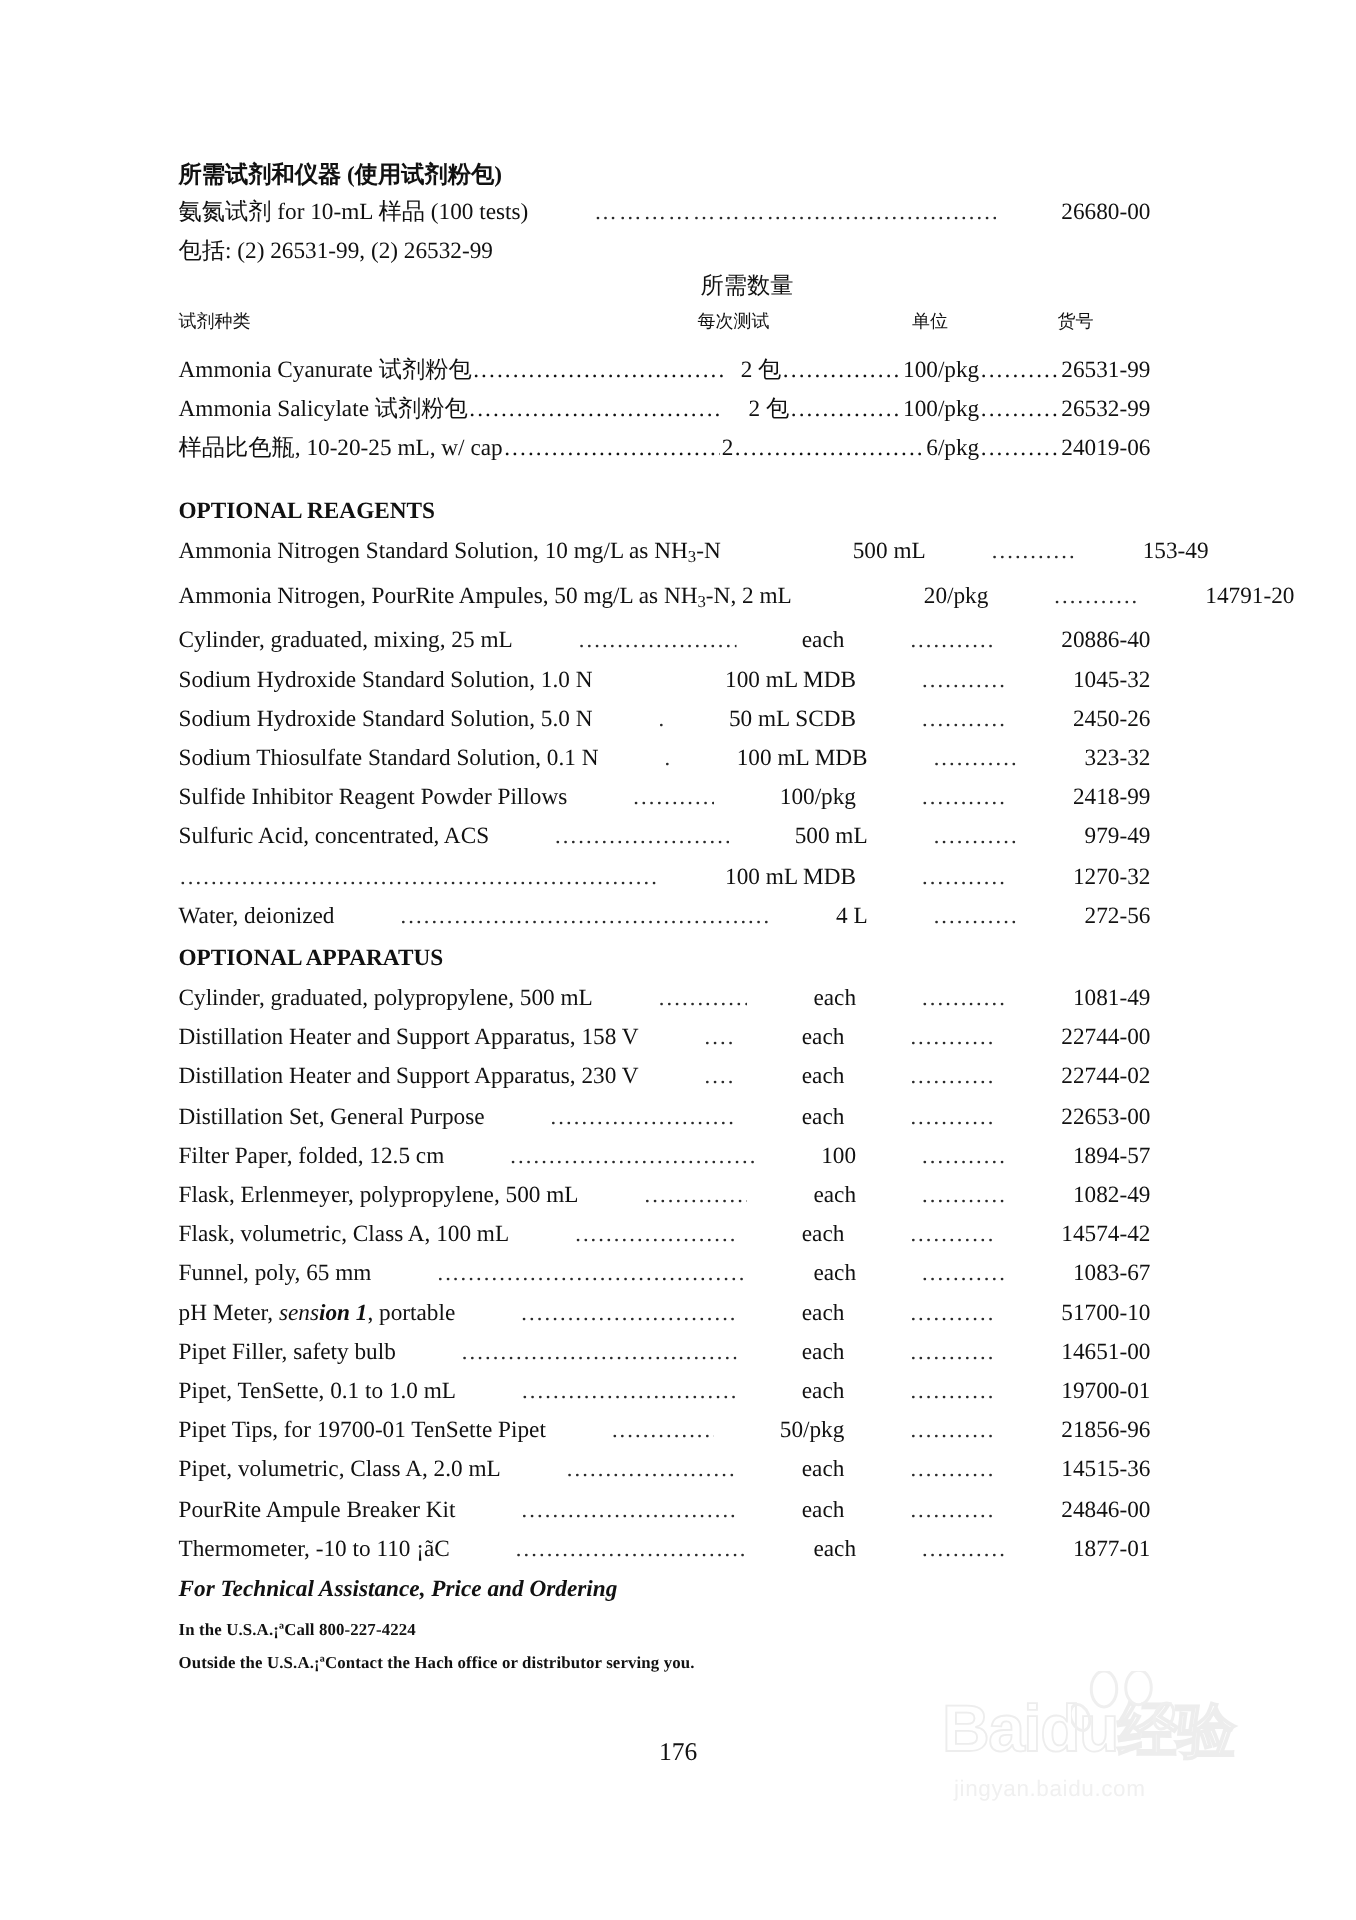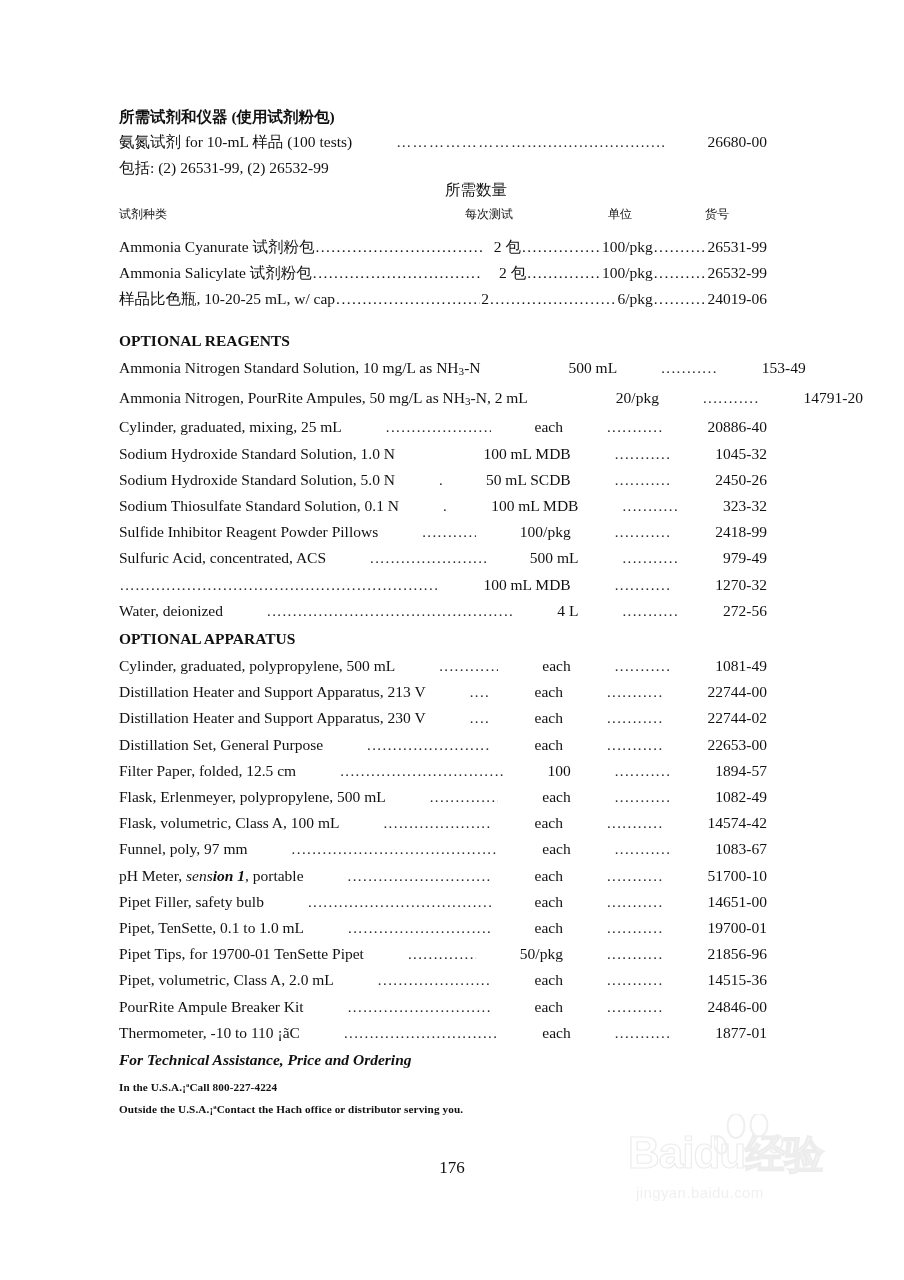--- a/index.html
+++ b/index.html
@@ -65,21 +65,21 @@
   }
 
   
   .qty-head {
     position: relative;
     height: 26px;
     font-size: 15.5px;
   }
   .qty-head .centered {
     position: absolute;
-    left: 326px;
+    left: 348px;
     top: 0;
   }
   .col-head-row {
     position: relative;
     height: 28px;
     font-size: 12px;
   }
   .col-head-row .c-kind  { position: absolute; left: 0px;   top: 0; }
   .col-head-row .c-per   { position: absolute; left: 346px; top: 0; }
   .col-head-row .c-unit  { position: absolute; left: 489px; top: 0; }
@@ -313,21 +313,21 @@
     <div class="sec-head tight">OPTIONAL APPARATUS</div>
     <div class="list" id="apparatus-rows">
         <div class="lrow">
           <span class="lbl">Cylinder, graduated, polypropylene, 500 mL</span>
           <span class="dots">........................................................................................................................</span>
           <span class="lbl">each</span>
           <span class="dots" style="flex:0 0 auto">...........</span>
           <span class="val">1081-49</span>
         </div>
         <div class="lrow">
-          <span class="lbl">Distillation Heater and Support Apparatus, 213 V</span>
+          <span class="lbl">Distillation Heater and Support Apparatus, 158 V</span>
           <span class="dots">........................................................................................................................</span>
           <span class="lbl">each</span>
           <span class="dots" style="flex:0 0 auto">...........</span>
           <span class="val">22744-00</span>
         </div>
         <div class="lrow">
           <span class="lbl">Distillation Heater and Support Apparatus, 230 V</span>
           <span class="dots">........................................................................................................................</span>
           <span class="lbl">each</span>
           <span class="dots" style="flex:0 0 auto">...........</span>
@@ -355,21 +355,21 @@
           <span class="val">1082-49</span>
         </div>
         <div class="lrow">
           <span class="lbl">Flask, volumetric, Class A, 100 mL</span>
           <span class="dots">........................................................................................................................</span>
           <span class="lbl">each</span>
           <span class="dots" style="flex:0 0 auto">...........</span>
           <span class="val">14574-42</span>
         </div>
         <div class="lrow">
-          <span class="lbl">Funnel, poly, 97 mm</span>
+          <span class="lbl">Funnel, poly, 65 mm</span>
           <span class="dots">........................................................................................................................</span>
           <span class="lbl">each</span>
           <span class="dots" style="flex:0 0 auto">...........</span>
           <span class="val">1083-67</span>
         </div>
         <div class="lrow">
           <span class="lbl">pH Meter, <i>sens<b style="font-style:italic">ion 1</b></i>, portable</span>
           <span class="dots">........................................................................................................................</span>
           <span class="lbl">each</span>
           <span class="dots" style="flex:0 0 auto">...........</span>

